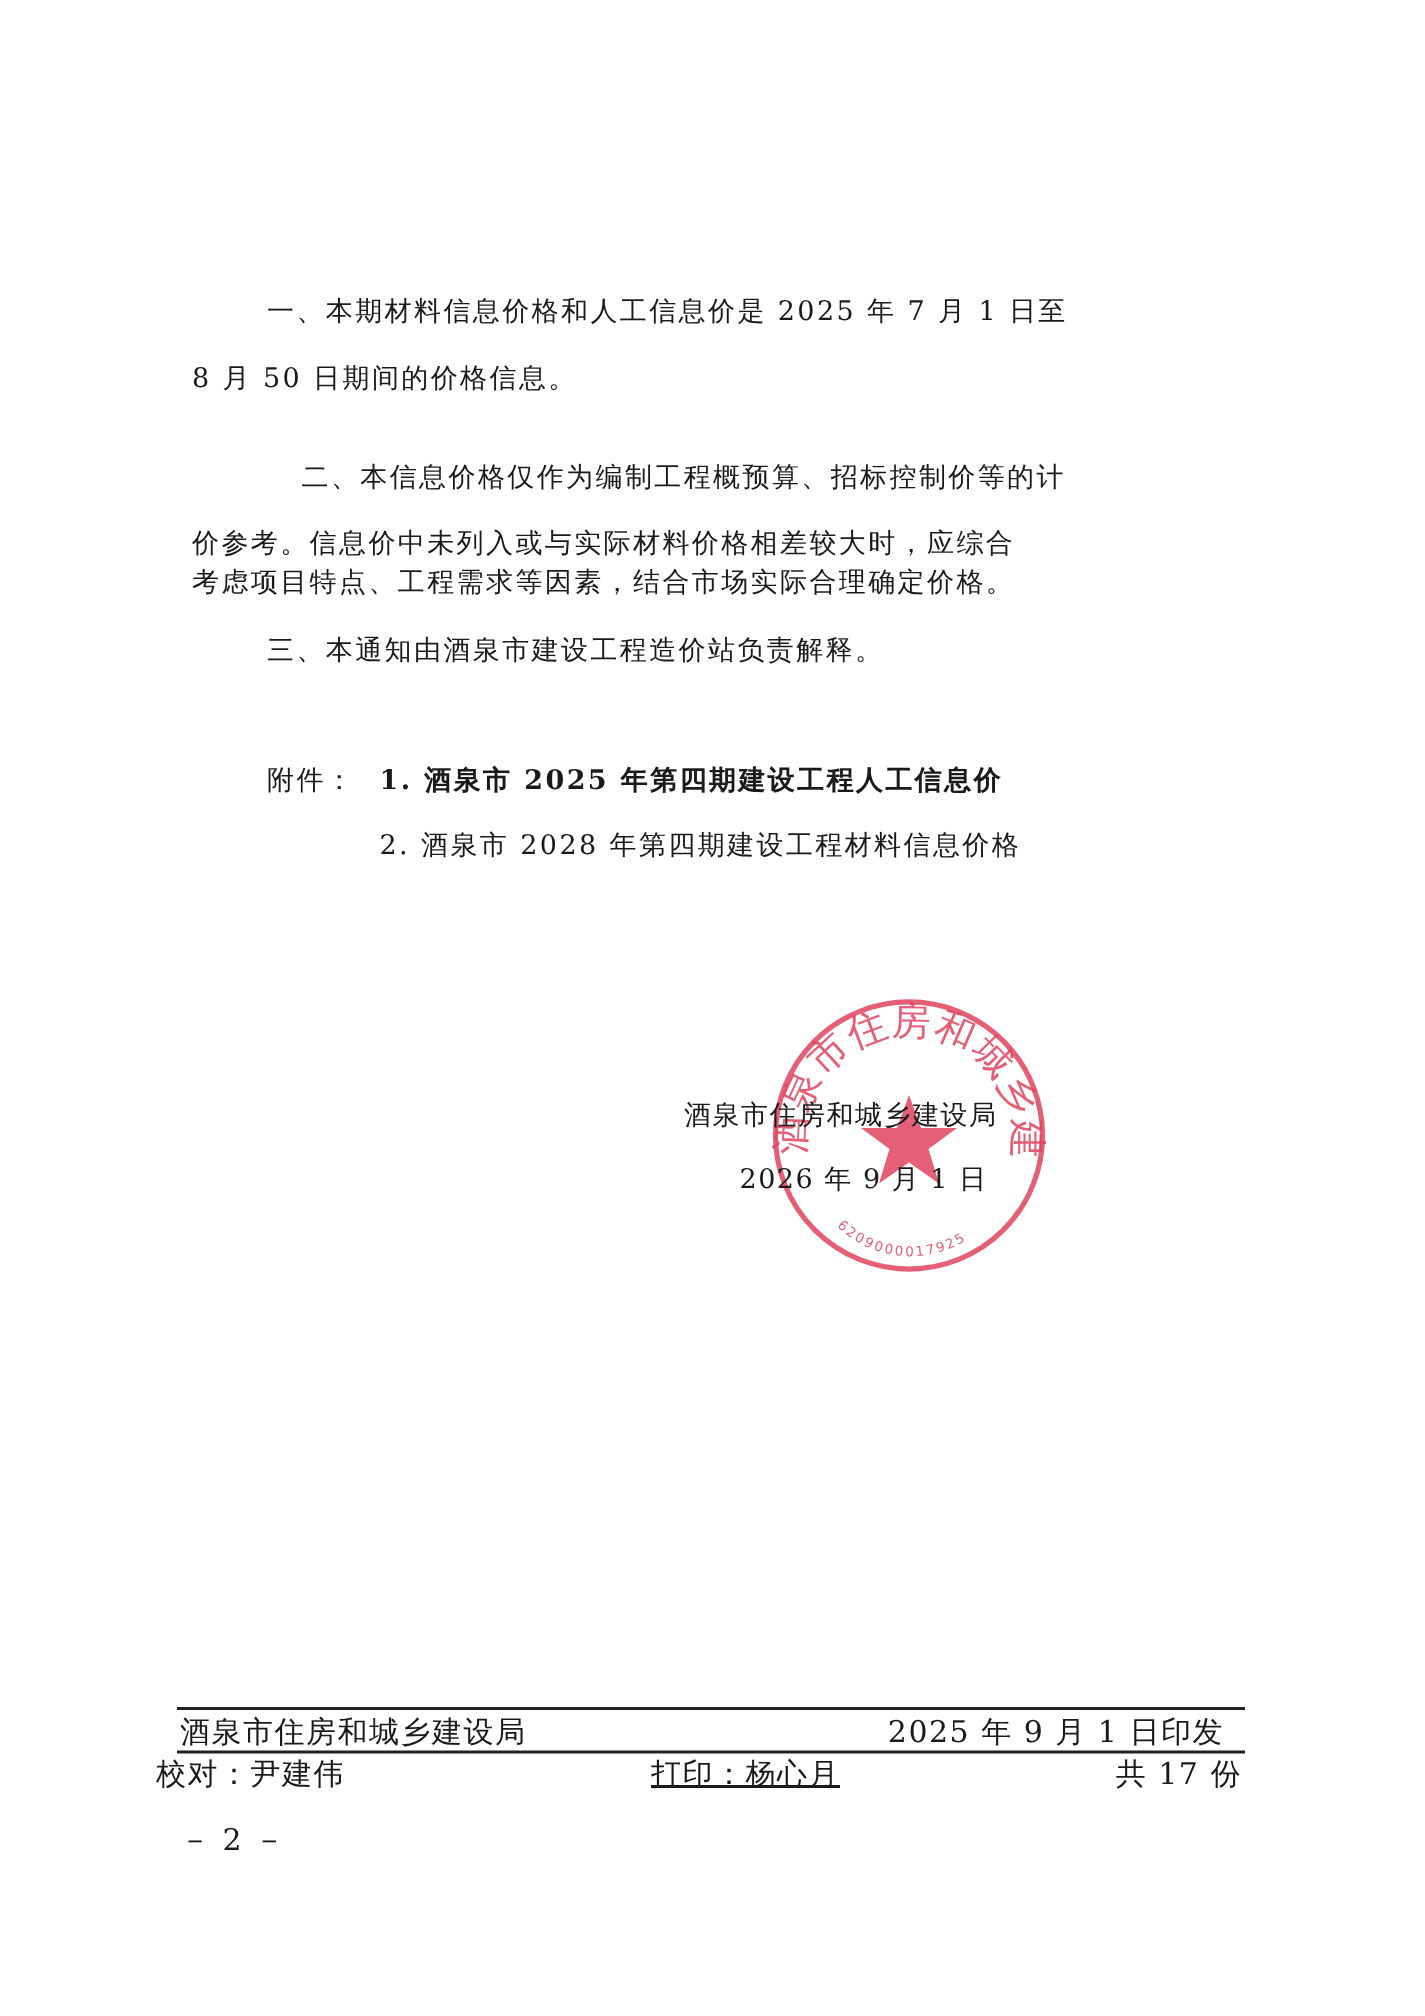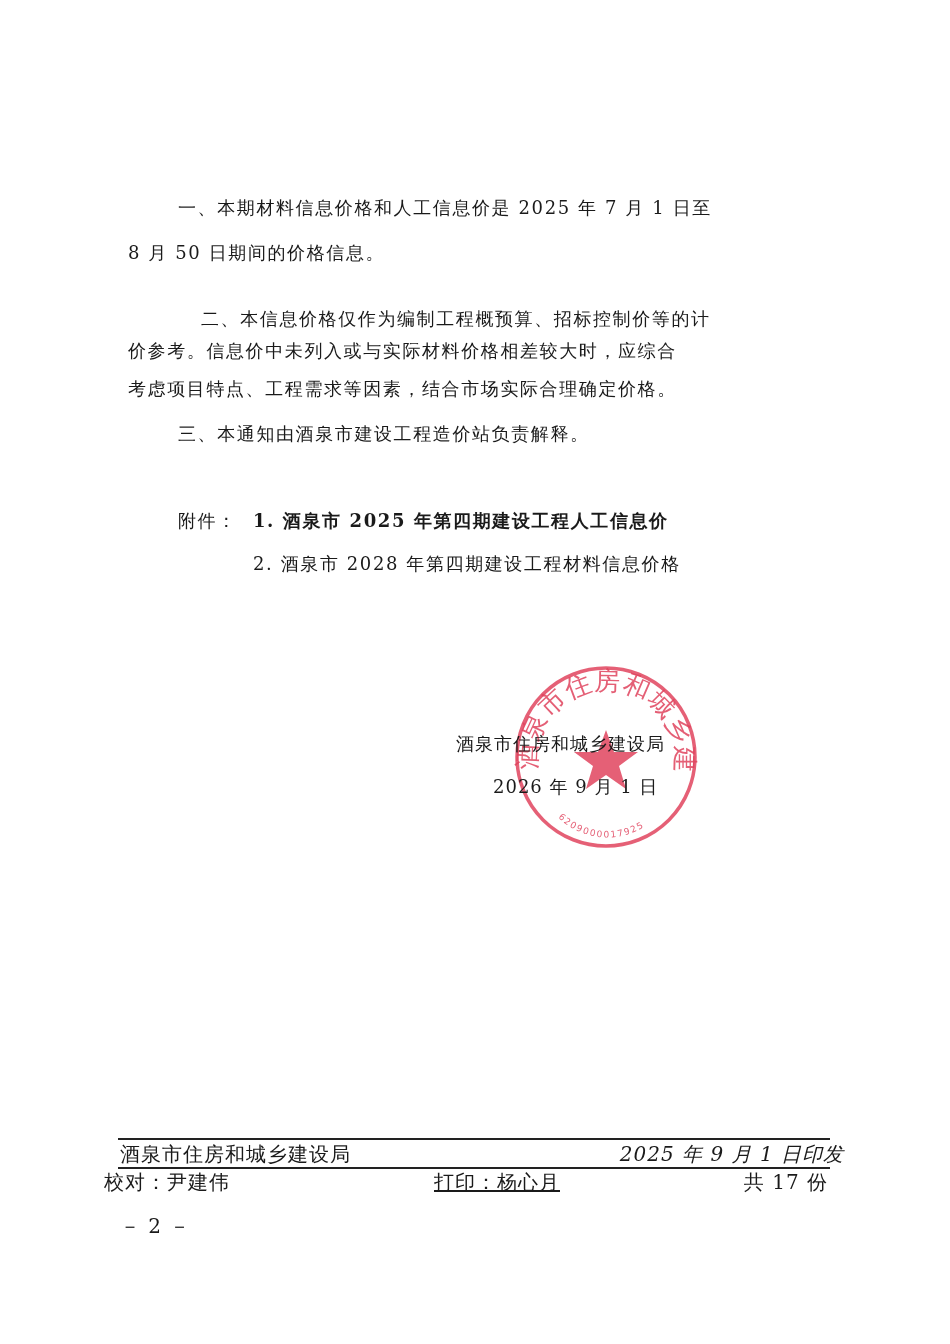--- a/index.html
+++ b/index.html
@@ -12,21 +12,21 @@
   </style>
 </head>
 <body>
 
 <div>
 
   <div class="line" style="left:178px;top:193px;">一、本期材料信息价格和人工信息价是 2025 年 7 月 1 日至</div>
   <div class="line" style="left:128px;top:238px;">8 月 50 日期间的价格信息。</div>
 
   <div class="line" style="left:178px;top:304px;margin-left:23px;">二、本信息价格仅作为编制工程概预算、招标控制价等的计</div>
-  <div class="line" style="left:128px;top:336px;">价参考。信息价中未列入或与实际材料价格相差较大时，应综合</div>
+  <div class="line" style="left:128px;top:348px;">价参考。信息价中未列入或与实际材料价格相差较大时，应综合</div>
   <div class="line" style="left:128px;top:374px;">考虑项目特点、工程需求等因素，结合市场实际合理确定价格。</div>
 
   <div class="line" style="left:178px;top:419px;">三、本通知由酒泉市建设工程造价站负责解释。</div>
 
   <div class="line" style="left:178px;top:506px;">附件：</div>
   <div class="line" style="left:253px;top:506px;font-weight:bold;">1. 酒泉市 2025 年第四期建设工程人工信息价</div>
   <div class="line" style="left:253px;top:549px;">2. 酒泉市 2028 年第四期建设工程材料信息价格</div>
 
   <svg class="stamp" viewBox="0 0 190 190">
     <defs>
@@ -41,20 +41,20 @@
     <text font-size="9" fill="#e0445e" opacity="0.85" font-family="DejaVu Sans, sans-serif">
       <textPath href="#codeArc" startOffset="6%" letter-spacing="1.5">6209000017925</textPath>
     </text>
   </svg>
 
   <div class="line" style="left:456px;top:729px;letter-spacing:1px;">酒泉市住房和城乡建设局</div>
   <div class="line" style="left:493px;top:772px;letter-spacing:1px;">2026 年 9 月 1 日</div>
 
   <div class="rule" style="top:1138px;height:2px;"></div>
   <div class="foot" style="left:120px;top:1142px;">酒泉市住房和城乡建设局</div>
-  <div class="foot" style="right:106px;top:1142px;font-style:italic;">2025 年 9 月 1 日印发</div>
+  <div class="foot" style="right:134px;top:1142px;">2025 年 9 月 1 日印发</div>
   <div class="rule" style="top:1167px;height:1.5px;"></div>
   <div class="foot" style="left:104px;top:1170px;">校对：尹建伟</div>
   <div class="foot" style="left:434px;top:1170px;text-decoration:underline;">打印：杨心月</div>
   <div class="foot" style="right:122px;top:1170px;">共 17 份</div>
   <div class="foot" style="left:120px;top:1214px;">－ 2 －</div>
 
 </div>
 
 </body></html>

